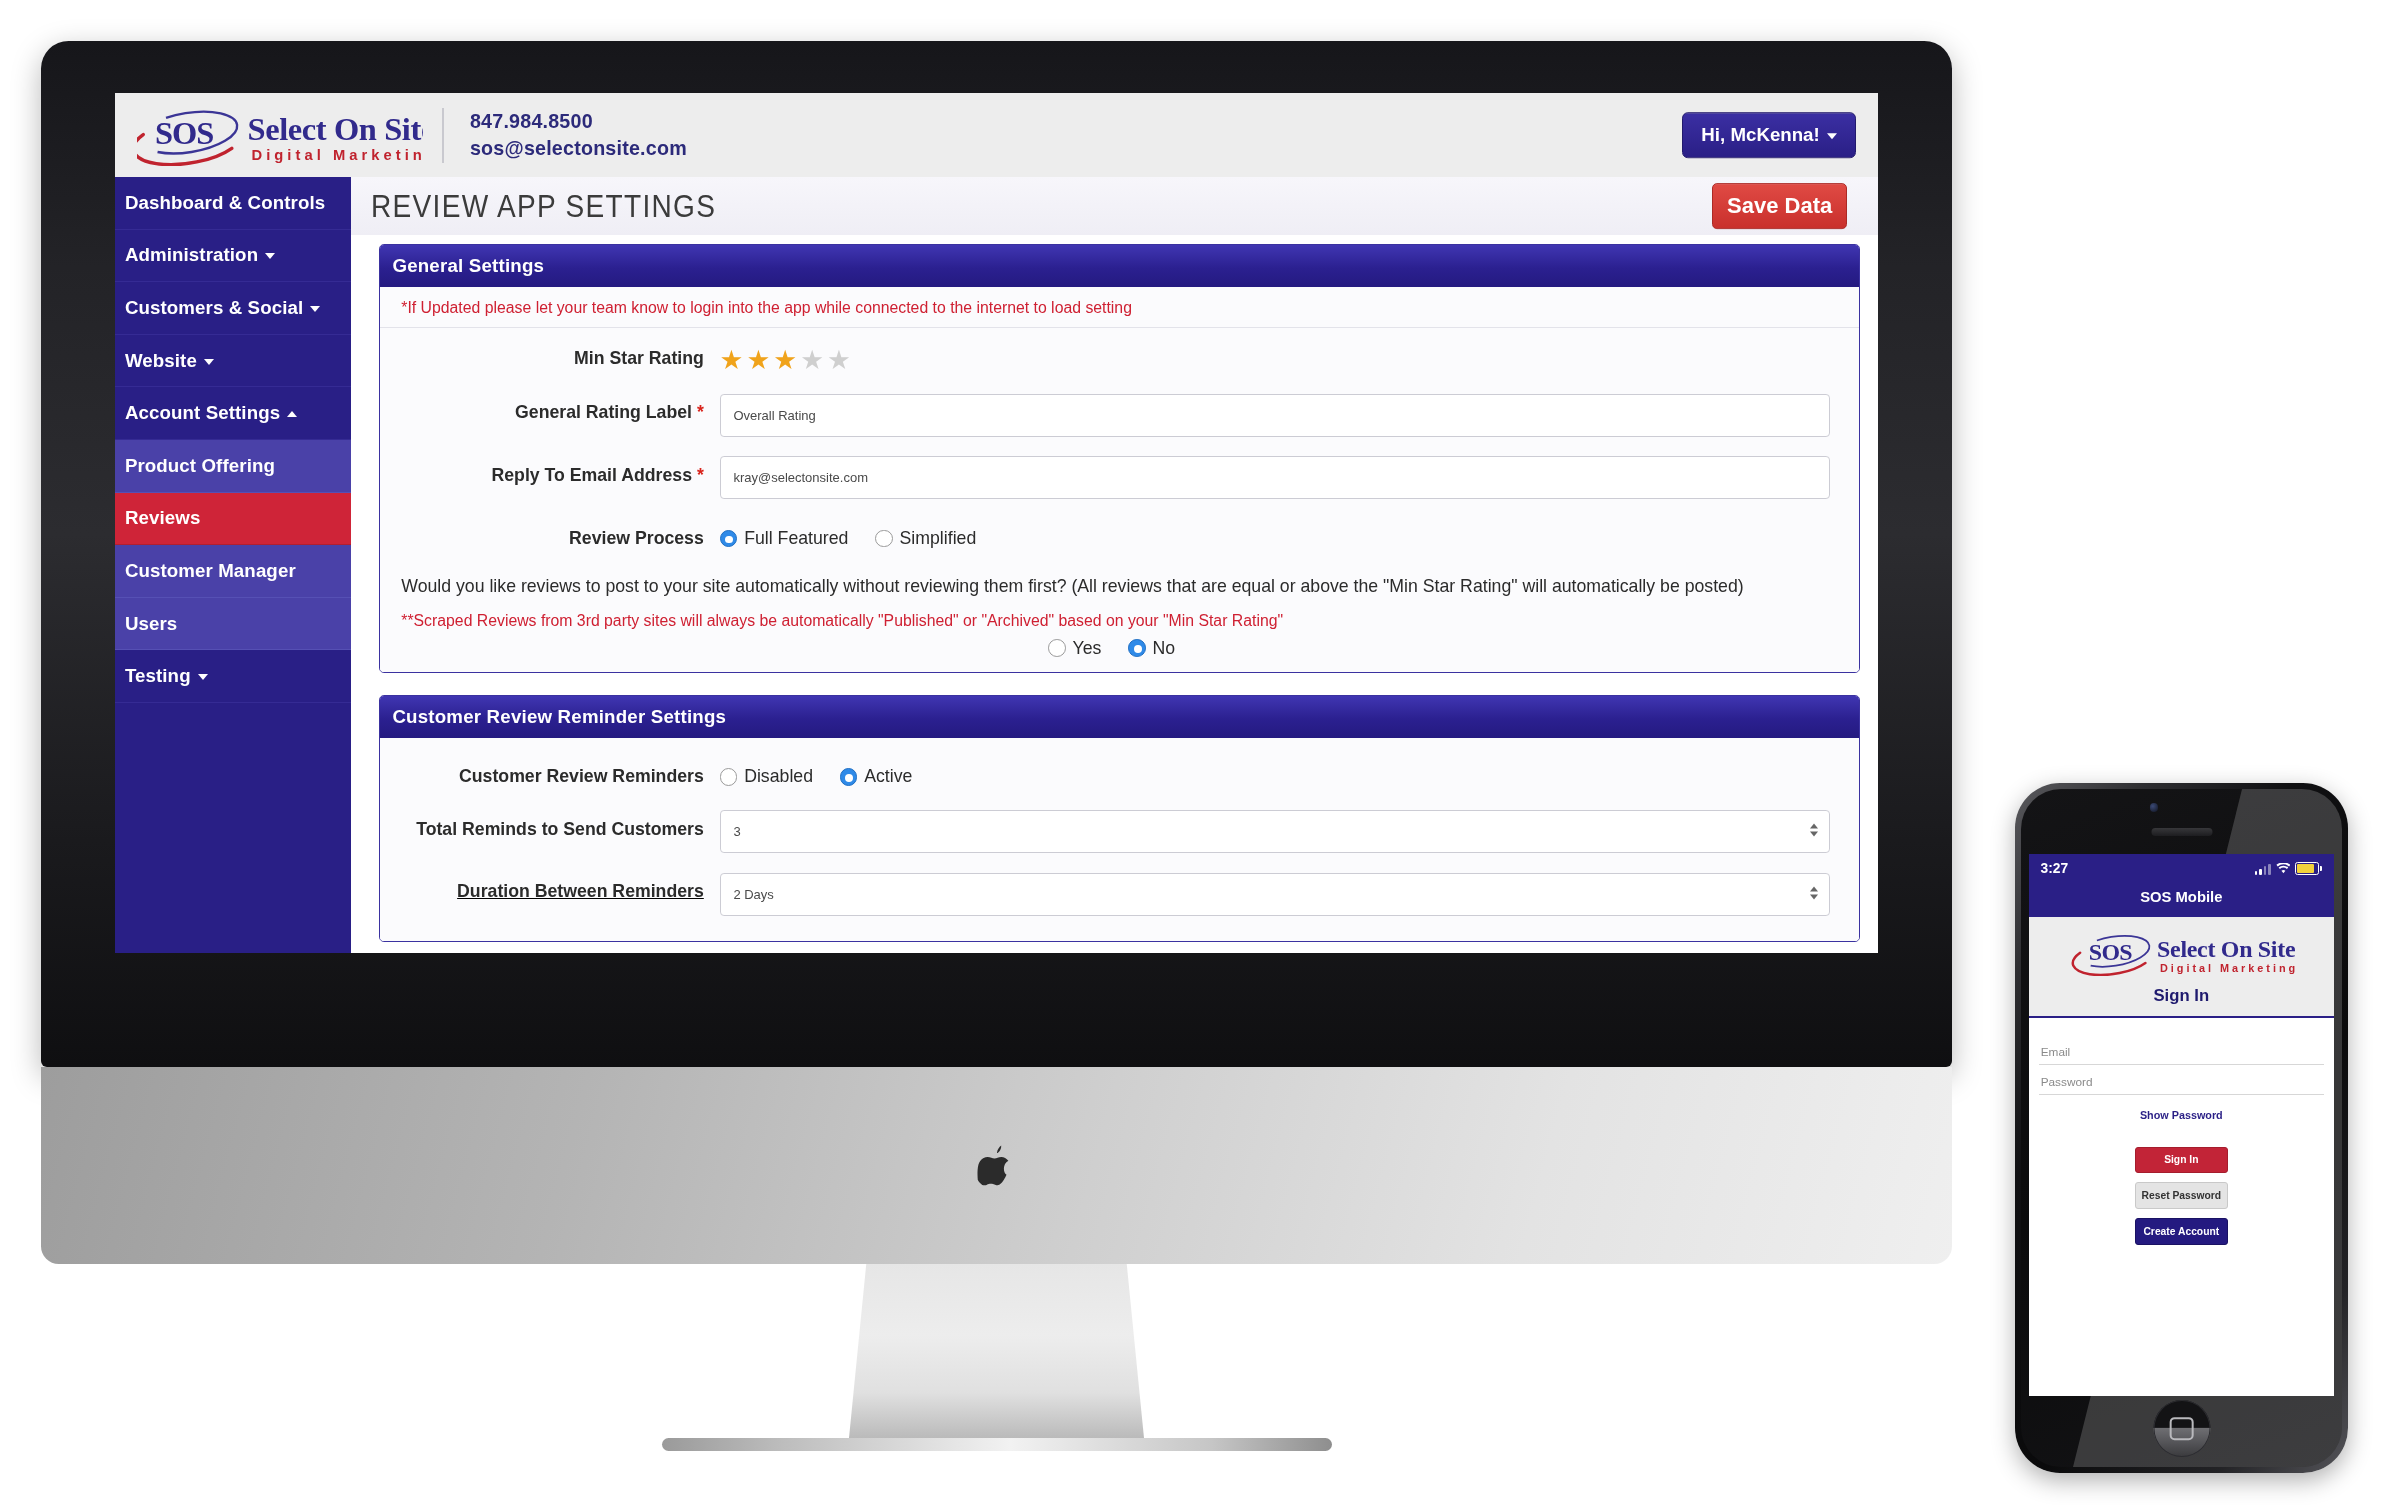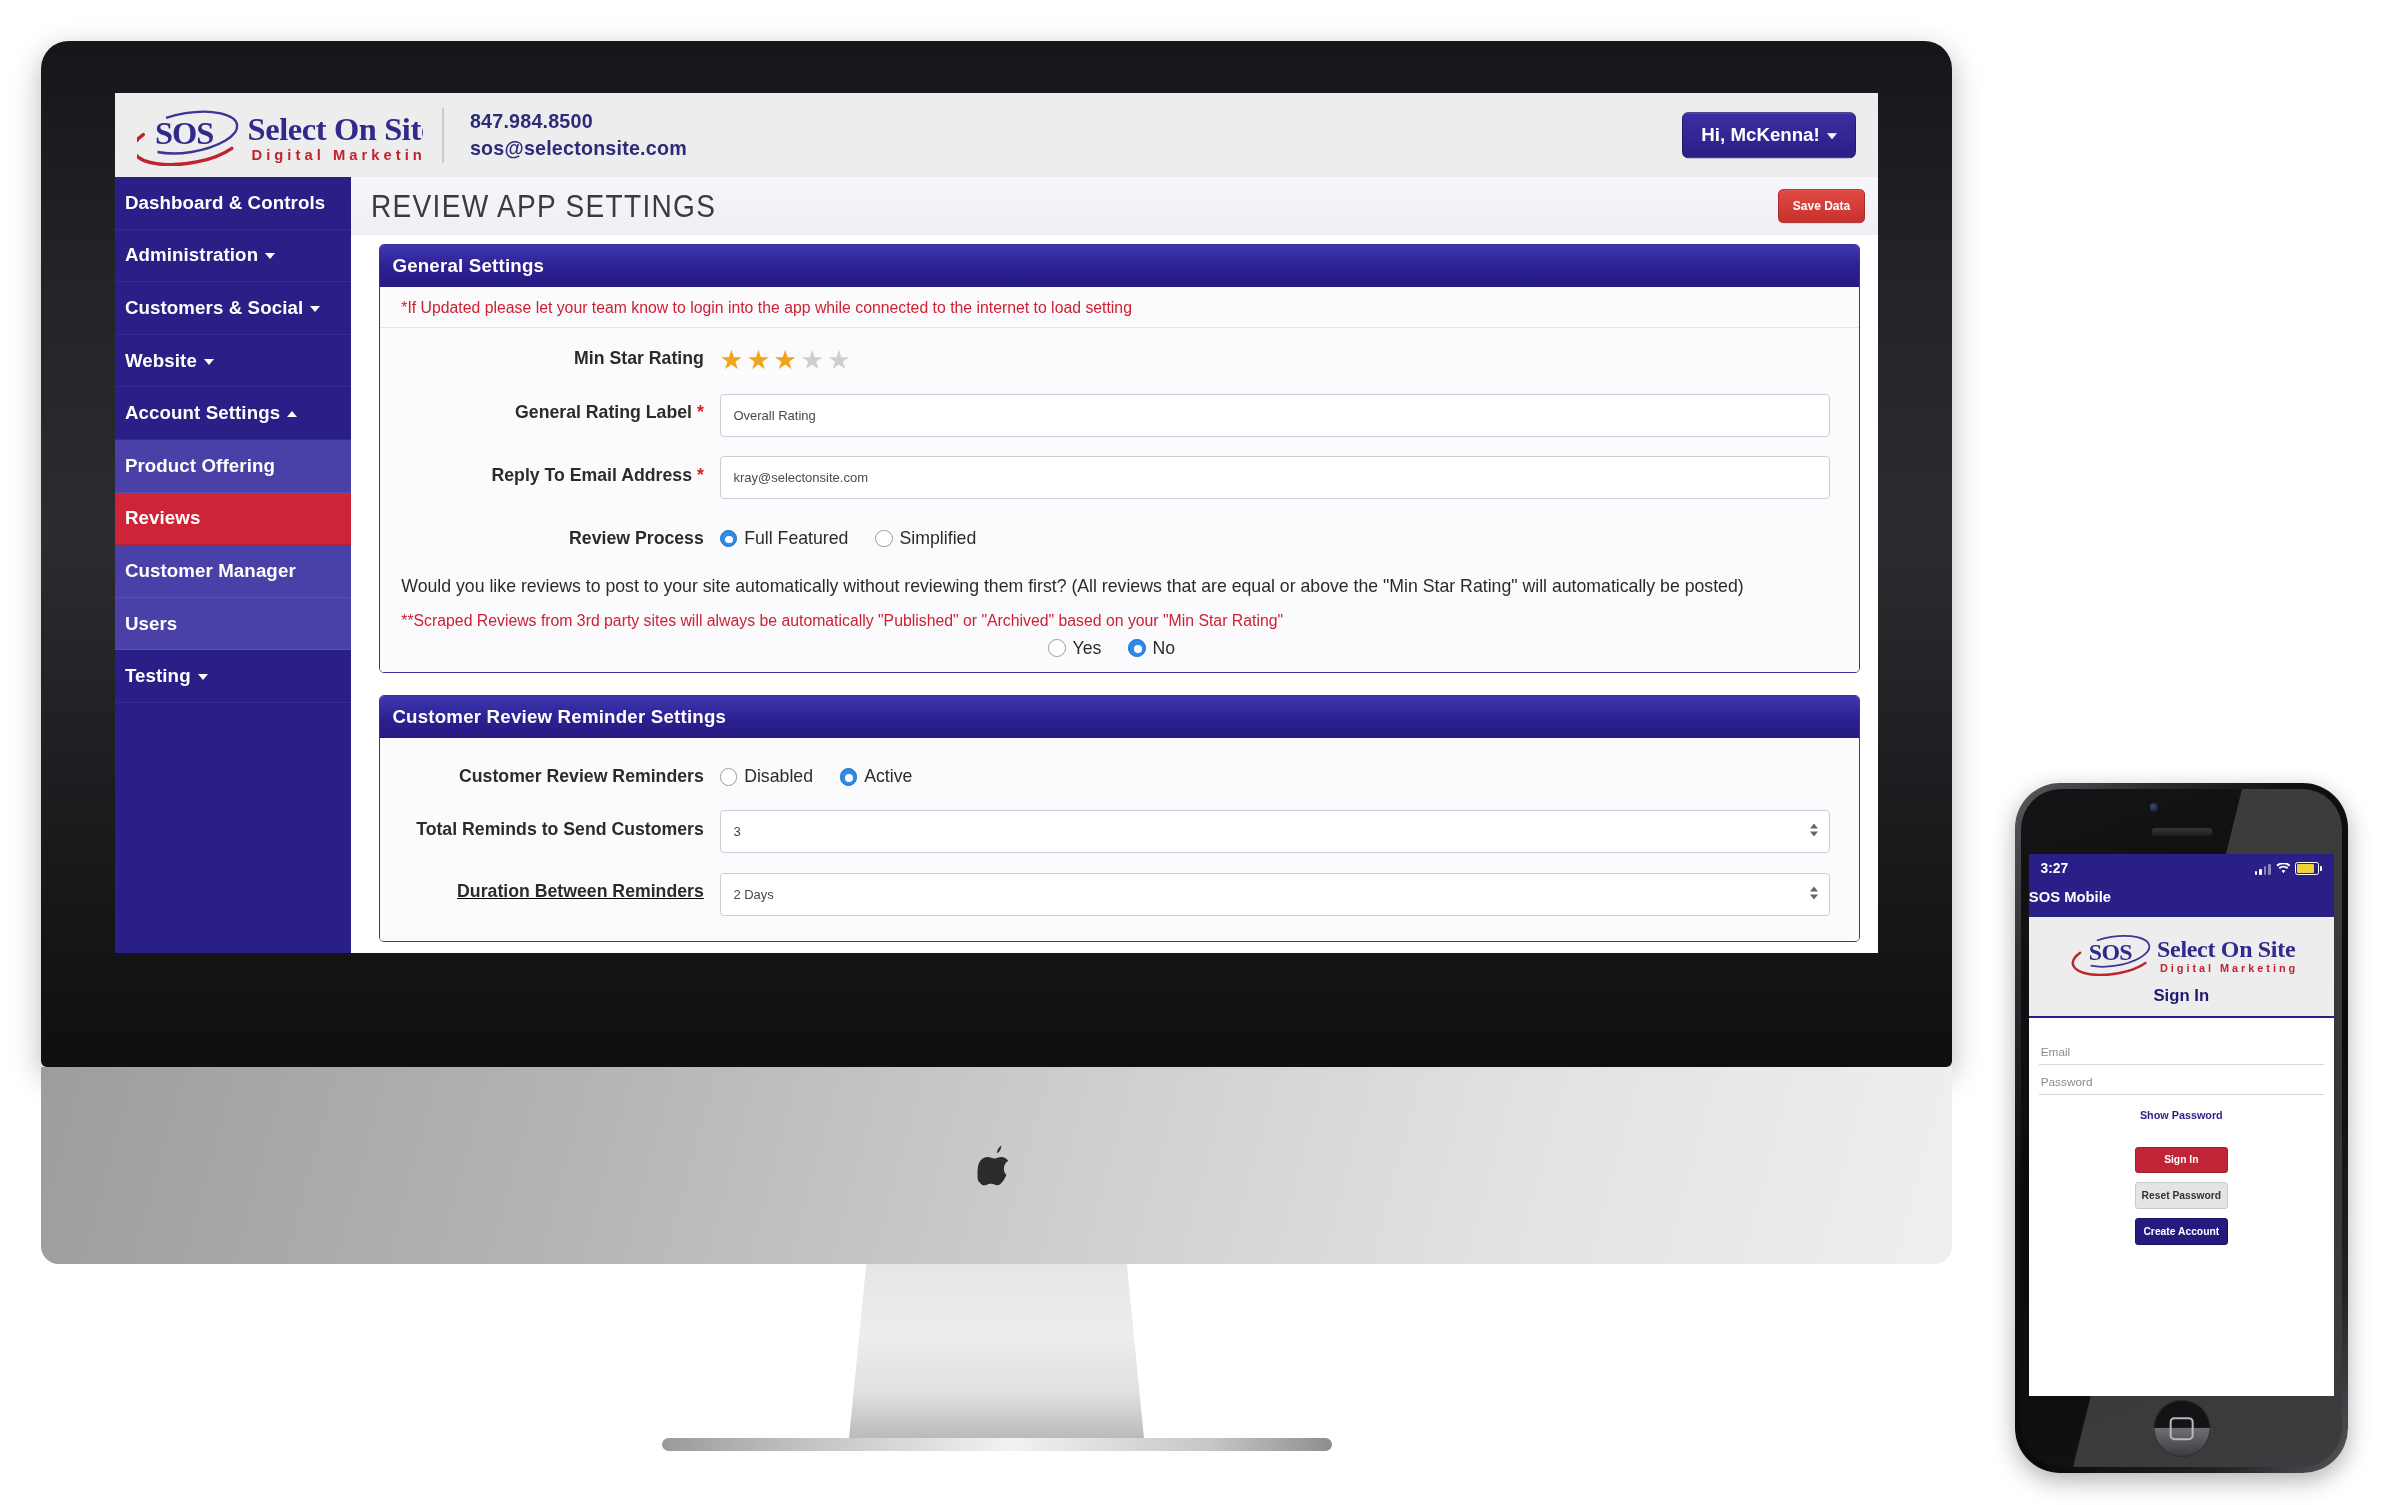--- a/index.html
+++ b/index.html
@@ -38,23 +38,23 @@
   
   .app-body{display:flex;height:776px;justify-content:space-between;}
   .sidebar{width:236px;background:#291f86;flex:0 0 236px;}
   .nav-item{color:#fff;font-size:18.7px;font-weight:700;padding:14.8px 0 14.8px 9.9px;border-bottom:1px solid #352b94;cursor:pointer;letter-spacing:0.1px;}
   .nav-item.sub{background:#4a41a8;font-weight:600;border-bottom:1px solid #5650b4;}
   .nav-item.active{background:#cf2438;border-bottom:1px solid #b11f30;}
   .content{flex:1;background:#fff;position:relative;overflow:hidden;}
 
   .page-head{height:58px;background:linear-gradient(180deg,#f7f6fb 0%,#efeef5 100%);display:flex;align-items:center;padding:0 15.8px 0 19.7px;position:relative;}
   .page-title{font-size:30.5px;color:#3b3b3b;letter-spacing:1.4px;font-weight:400;font-family:"Liberation Sans Narrow","Liberation Sans",sans-serif;transform:scaleX(.92);transform-origin:left center;}
-  .save-btn{position:absolute;right:13px;top:50%;transform:translateY(-50%);
+  .save-btn{position:absolute;right:31px;top:50%;transform:translateY(-50%);
     background:linear-gradient(180deg,#e04a44 0%,#c9302c 100%);border:1px solid #ac2925;border-radius:4.9px;
-    color:#fff;font-size:12px;font-weight:700;padding:8.9px 13.8px;cursor:pointer;}
+    color:#fff;font-size:22px;font-weight:700;padding:8.9px 13.8px;cursor:pointer;}
 
   .panel{margin:8.9px 17.7px 0 27.6px;border:1px solid #3b32a0;border-radius:4.9px;overflow:hidden;background:#fcfcfe;}
   .panel-head{background:linear-gradient(180deg,#4036b2 0%,#2b2090 55%,#241a80 100%);
     color:#fff;font-size:18.7px;font-weight:600;padding:9.9px 0 9.9px 12.8px;letter-spacing:0.2px;}
   .panel-body{padding:0;background:#fbfbfd;}
   .note-red{color:#cf2032;font-size:15.8px;padding:12.8px 0 9.9px 21.7px;}
   .hr-in{border-top:1px solid #e3e3ea;}
 
   .frow{display:flex;align-items:flex-start;padding:8.9px 29.6px 8.9px 0;}
   .flabel{width:340px;flex:0 0 340px;text-align:right;padding-right:15.8px;box-sizing:border-box;
@@ -106,21 +106,21 @@
     border:2px solid #b9b9bd;}
 
   .m-status{height:29.6px;background:#2a1f86;display:flex;align-items:center;justify-content:space-between;padding:0 11.8px;color:#fff;}
   .m-time{font-size:13.8px;font-weight:700;}
   .m-icons{display:flex;align-items:flex-end;gap:4.9px;}
   .bars{display:flex;align-items:flex-end;gap:2px;height:10.8px;}
   .bars i{display:block;width:2.5px;background:#fff;border-radius:1px;}
   .batt{width:21.7px;height:10.8px;border:1.2px solid #fff;border-radius:2.5px;position:relative;}
   .batt:after{content:"";position:absolute;left:1px;top:1px;bottom:1px;width:16.7px;background:#f2d23c;border-radius:1px;}
   .batt-tip{width:2px;height:4.9px;background:#fff;border-radius:0 1px 1px 0;margin-left:1px;}
-  .m-title-bar{background:#2a1f86;color:#fff;font-size:14.8px;font-weight:700;padding:5.9px 0 11.8px;}
+  .m-title-bar{background:#2a1f86;color:#fff;text-align:center;font-size:14.8px;font-weight:700;padding:5.9px 0 11.8px;}
   .m-logo-area{background:#ededed;padding:13.8px 0 9.9px;text-align:center;border-bottom:2px solid #2a1f86;}
   .m-signin{font-size:16.7px;font-weight:700;color:#1f1a6e;margin-top:5.9px;}
   .m-form{padding:17.7px 9.9px 0;}
   .m-field{font-size:11.8px;color:#8a8a8a;padding:9.9px 2px 4.9px;border-bottom:1px solid #d7d7d7;}
   .m-show{text-align:center;font-size:10.8px;font-weight:700;color:#2a1f86;margin-top:13.8px;}
   .m-btns{margin-top:25.6px;display:flex;flex-direction:column;align-items:center;gap:8.9px;}
   .m-btn{width:91px;text-align:center;font-size:10.3px;font-weight:700;padding:6.9px 0;border-radius:3px;cursor:pointer;}
   .m-btn.red{background:#c22437;color:#fff;border:1px solid #a51d2d;}
   .m-btn.grey{background:#e4e4e4;color:#333;border:1px solid #c9c9c9;}
   .m-btn.blue{background:#241a80;color:#fff;border:1px solid #1a1263;}

